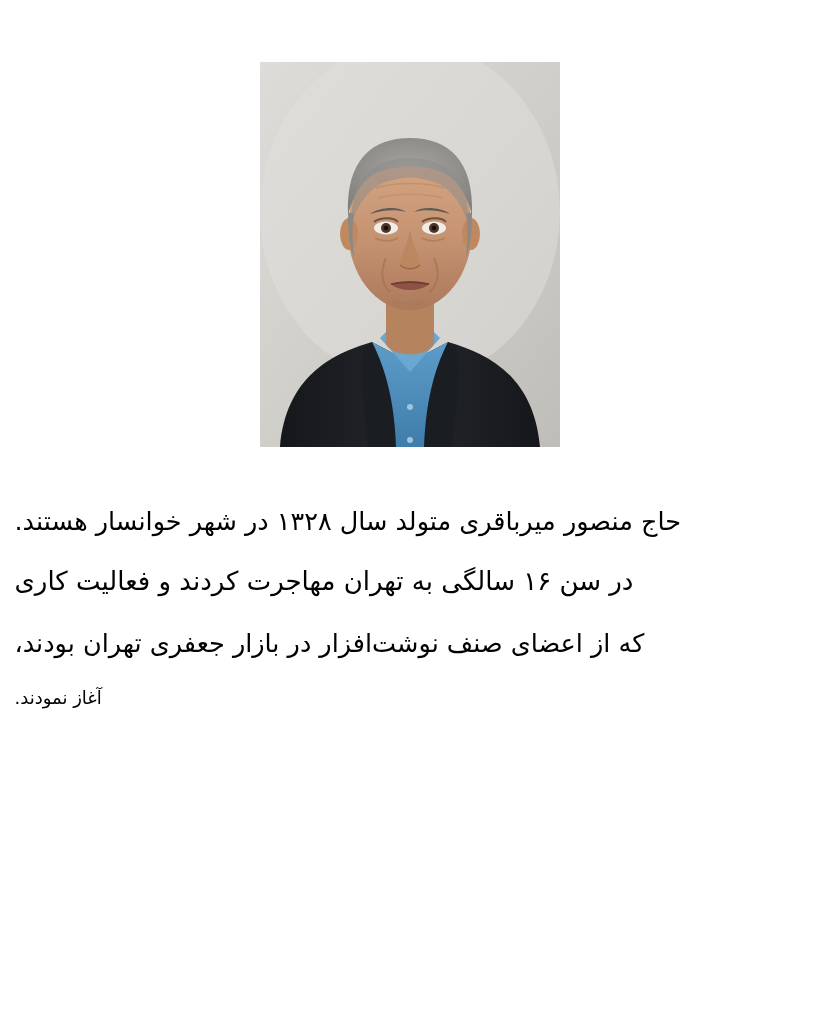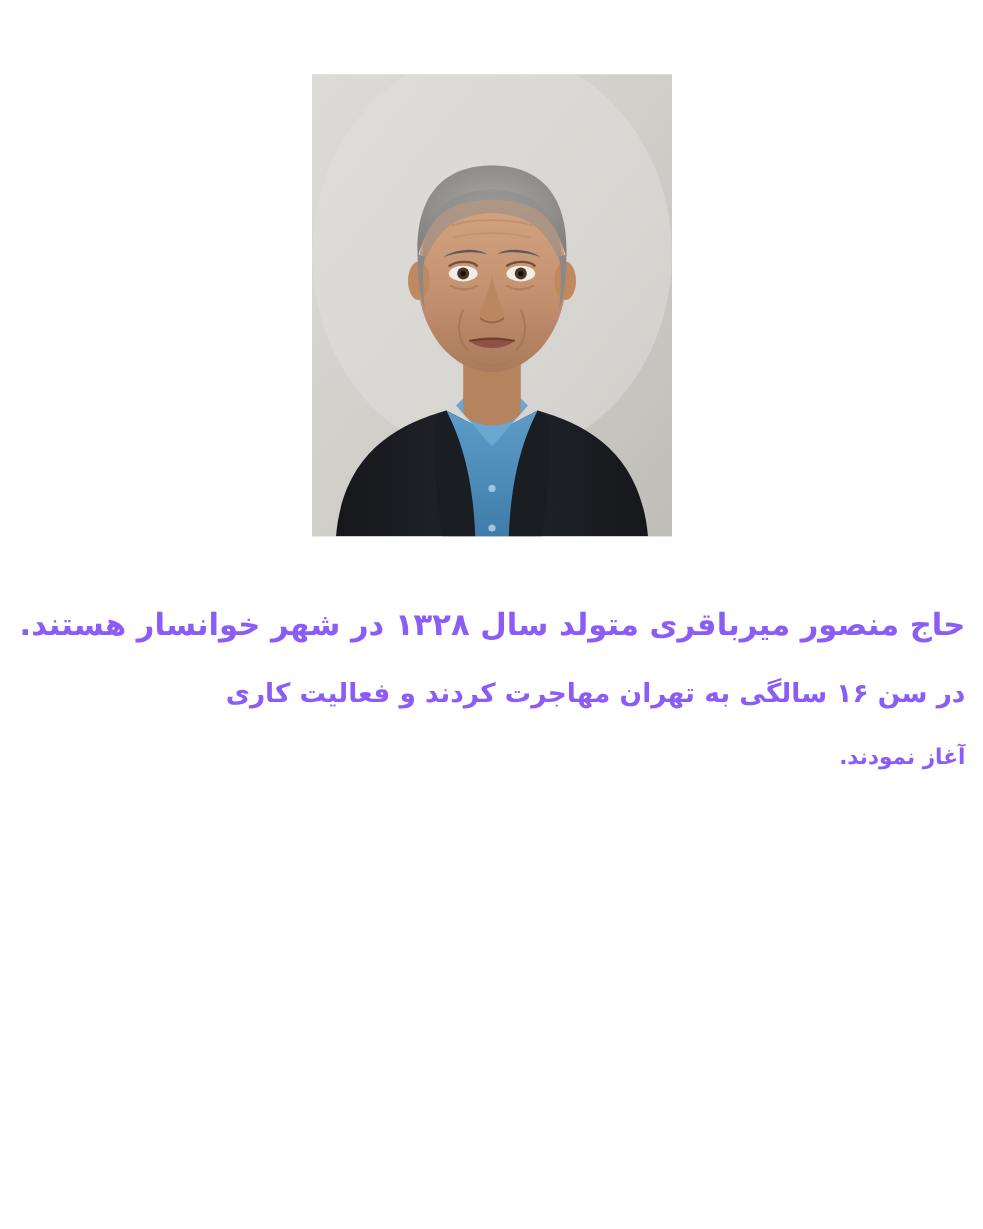--- a/index.html
+++ b/index.html
@@ -36,36 +36,36 @@
   .portrait {
     position: absolute;
     inset: 0;
     display: block;
   }
 
   
   .text-block {
     margin-top: 44px;
     width: 790px;
-    text-align: right;
+    text-align: left;
     direction: rtl;
-    font-weight: bold;
+    font-weight: normal;
     font-size: 25.5px;
     line-height: 1.35;
-    color: #8b5cf6;
+    color: #000000;
   }
   .text-line {
     display: block;
     margin: 0 auto;
     padding: 13px 0;
     letter-spacing: 0px;
     white-space: nowrap;
   }
   .text-line.l1 { font-size: 25.5px; }
-  .text-line.l2 { font-size: 22px; }
+  .text-line.l2 { font-size: 26px; }
   .text-line.l3 { font-size: 25.5px; }
   .text-line.l4 { font-size: 25.5px; }
   .text-line.l5 { font-size: 18px; }
 </style>
 </head>
 <body>
 
 <div class="page">
 
   <div class="photo-wrap">
@@ -151,16 +151,17 @@
       <path d="M134 238 C142 244 158 244 166 238" stroke="#a9774f" stroke-width="2" fill="none" opacity="0.5"></path>
 
       <path d="M116 126 C134 120 166 120 184 126" stroke="#b07f59" stroke-width="1.4" fill="none" opacity="0.45"></path>
       <path d="M118 136 C136 131 164 131 182 136" stroke="#b07f59" stroke-width="1.4" fill="none" opacity="0.35"></path>
     </svg>
   </div>
 
   <div class="text-block">
     <span class="text-line l1">حاج منصور میرباقری متولد سال ۱۳۲۸ در شهر خوانسار هستند.</span>
     <span class="text-line l2">در سن ۱۶ سالگی به تهران مهاجرت کردند و فعالیت کاری</span>
+    <span class="text-line l4">که از اعضای صنف نوشت‌افزار در بازار جعفری تهران بودند،</span>
     <span class="text-line l5">آغاز نمودند.</span>
   </div>
 
 </div>
 
 </body></html>

